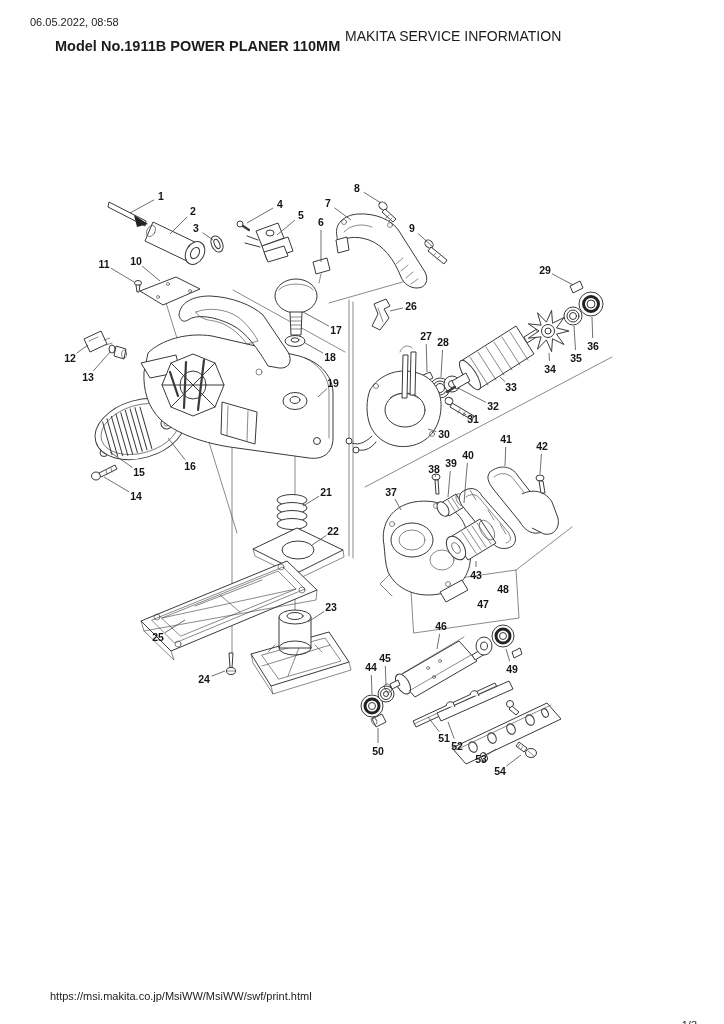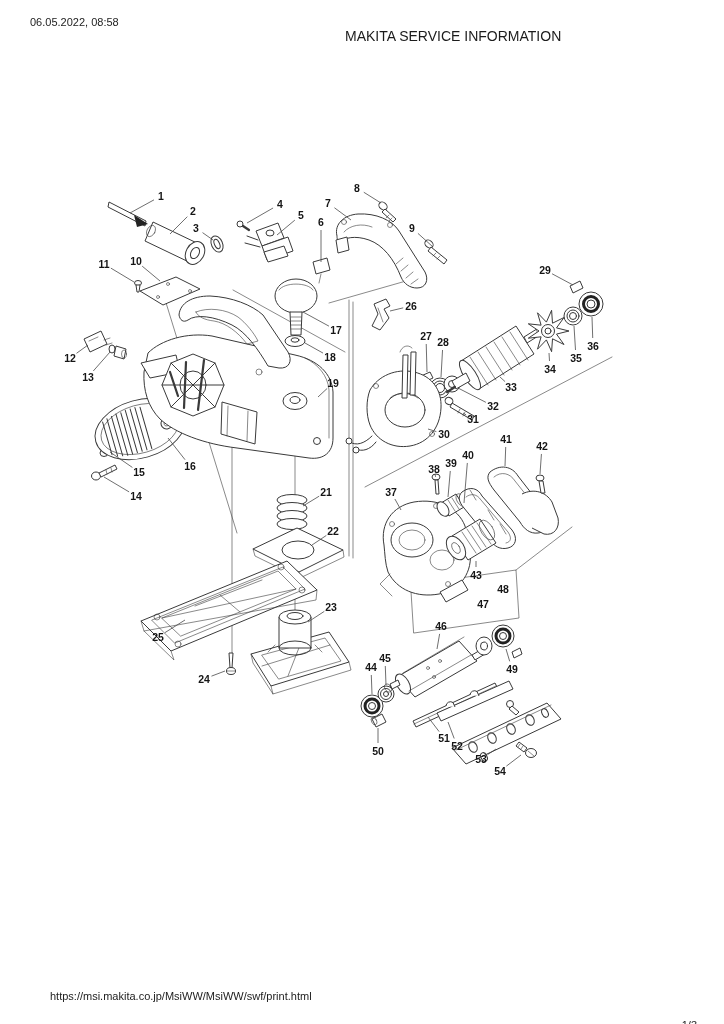--- a/index.html
+++ b/index.html
@@ -19,20 +19,21 @@
   .ring{fill:none;stroke:#222;stroke-width:3;}
   .leader{stroke:#4a4a4a;stroke-width:.8;}
   .plabel{font:bold 10.5px "Liberation Sans",sans-serif;fill:#151515;text-anchor:middle;}
 </style>
 </head>
 <body>
 
 <div class="page">
   <span class="hdr-left">06.05.2022, 08:58</span>
   <span class="hdr-center">MAKITA SERVICE INFORMATION</span>
+  <span class="doc-title">Model No.1911B POWER PLANER 110MM</span>
 
   <svg width="724" height="1024" viewBox="0 0 724 1024">
 
     <g>
       <line class="ln thin" x1="349" y1="300" x2="349" y2="556"></line>
       <line class="ln thin" x1="353" y1="302" x2="353" y2="558"></line>
       <line class="ln thin" x1="233" y1="290" x2="345" y2="352"></line>
       <line class="ln thin" x1="365" y1="487" x2="612" y2="357"></line>
       <line class="ln thin" x1="295" y1="455" x2="295" y2="612"></line>
       <line class="ln thin" x1="232" y1="440" x2="232" y2="654"></line>

